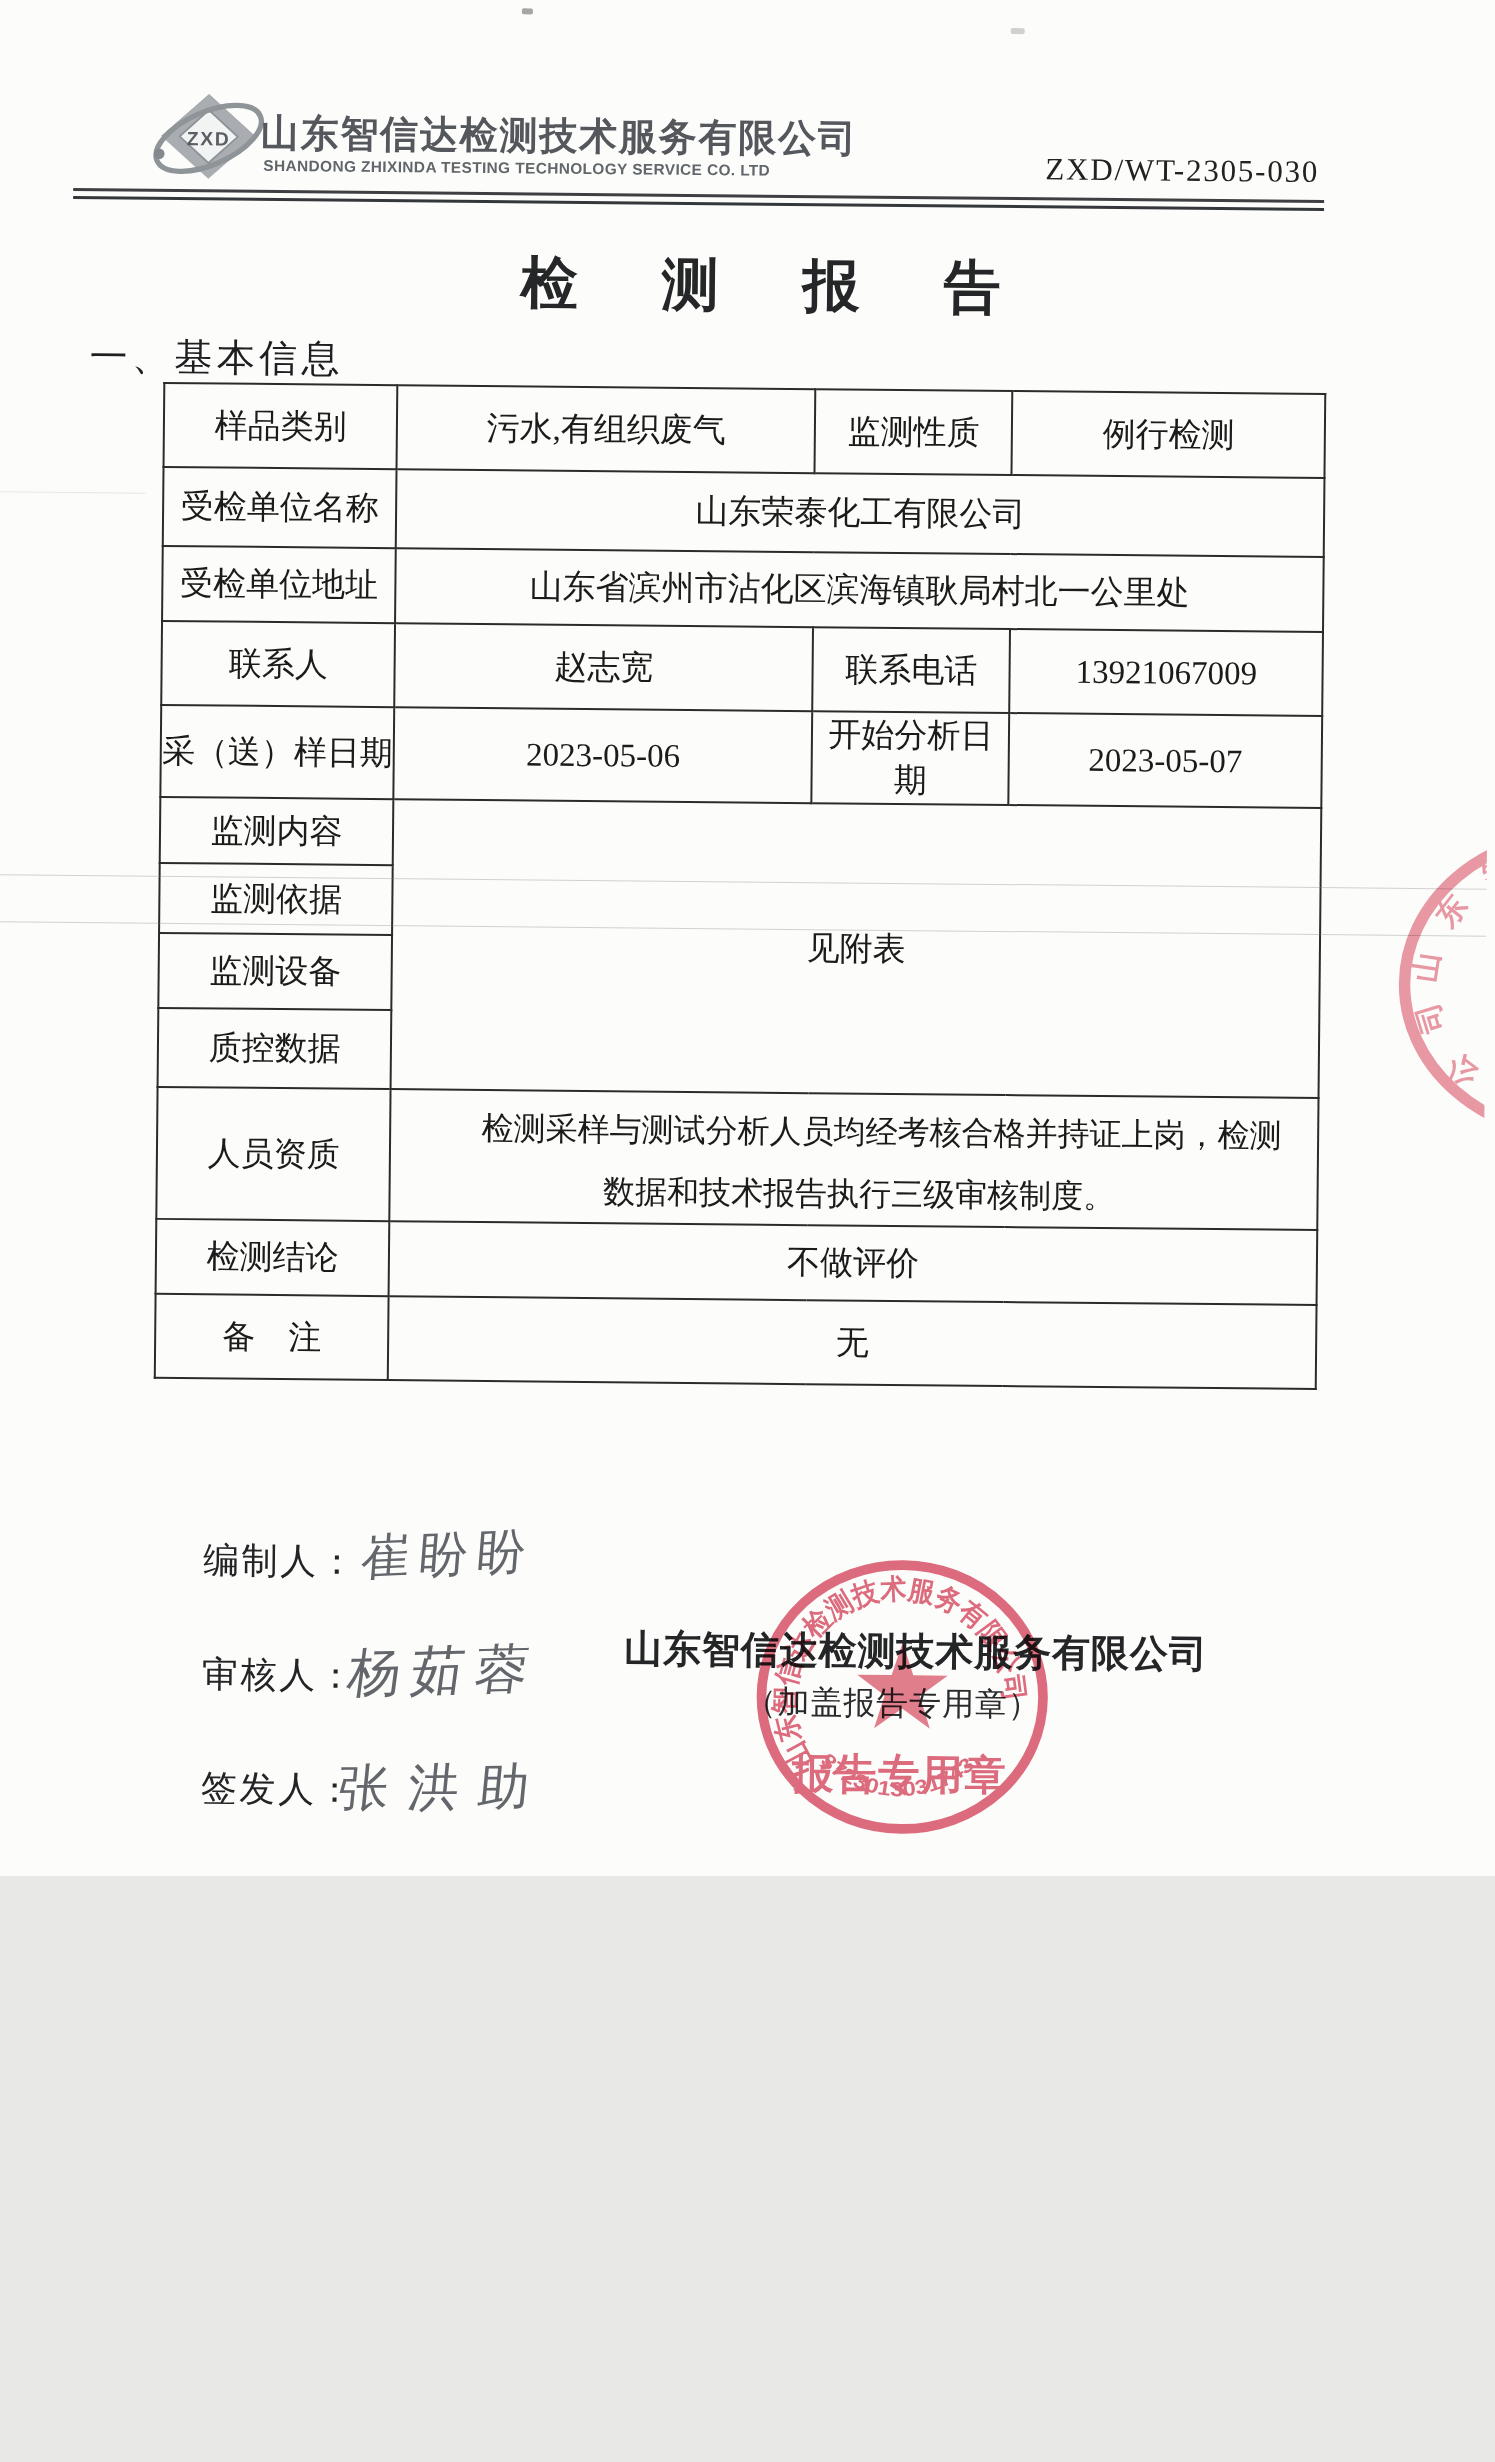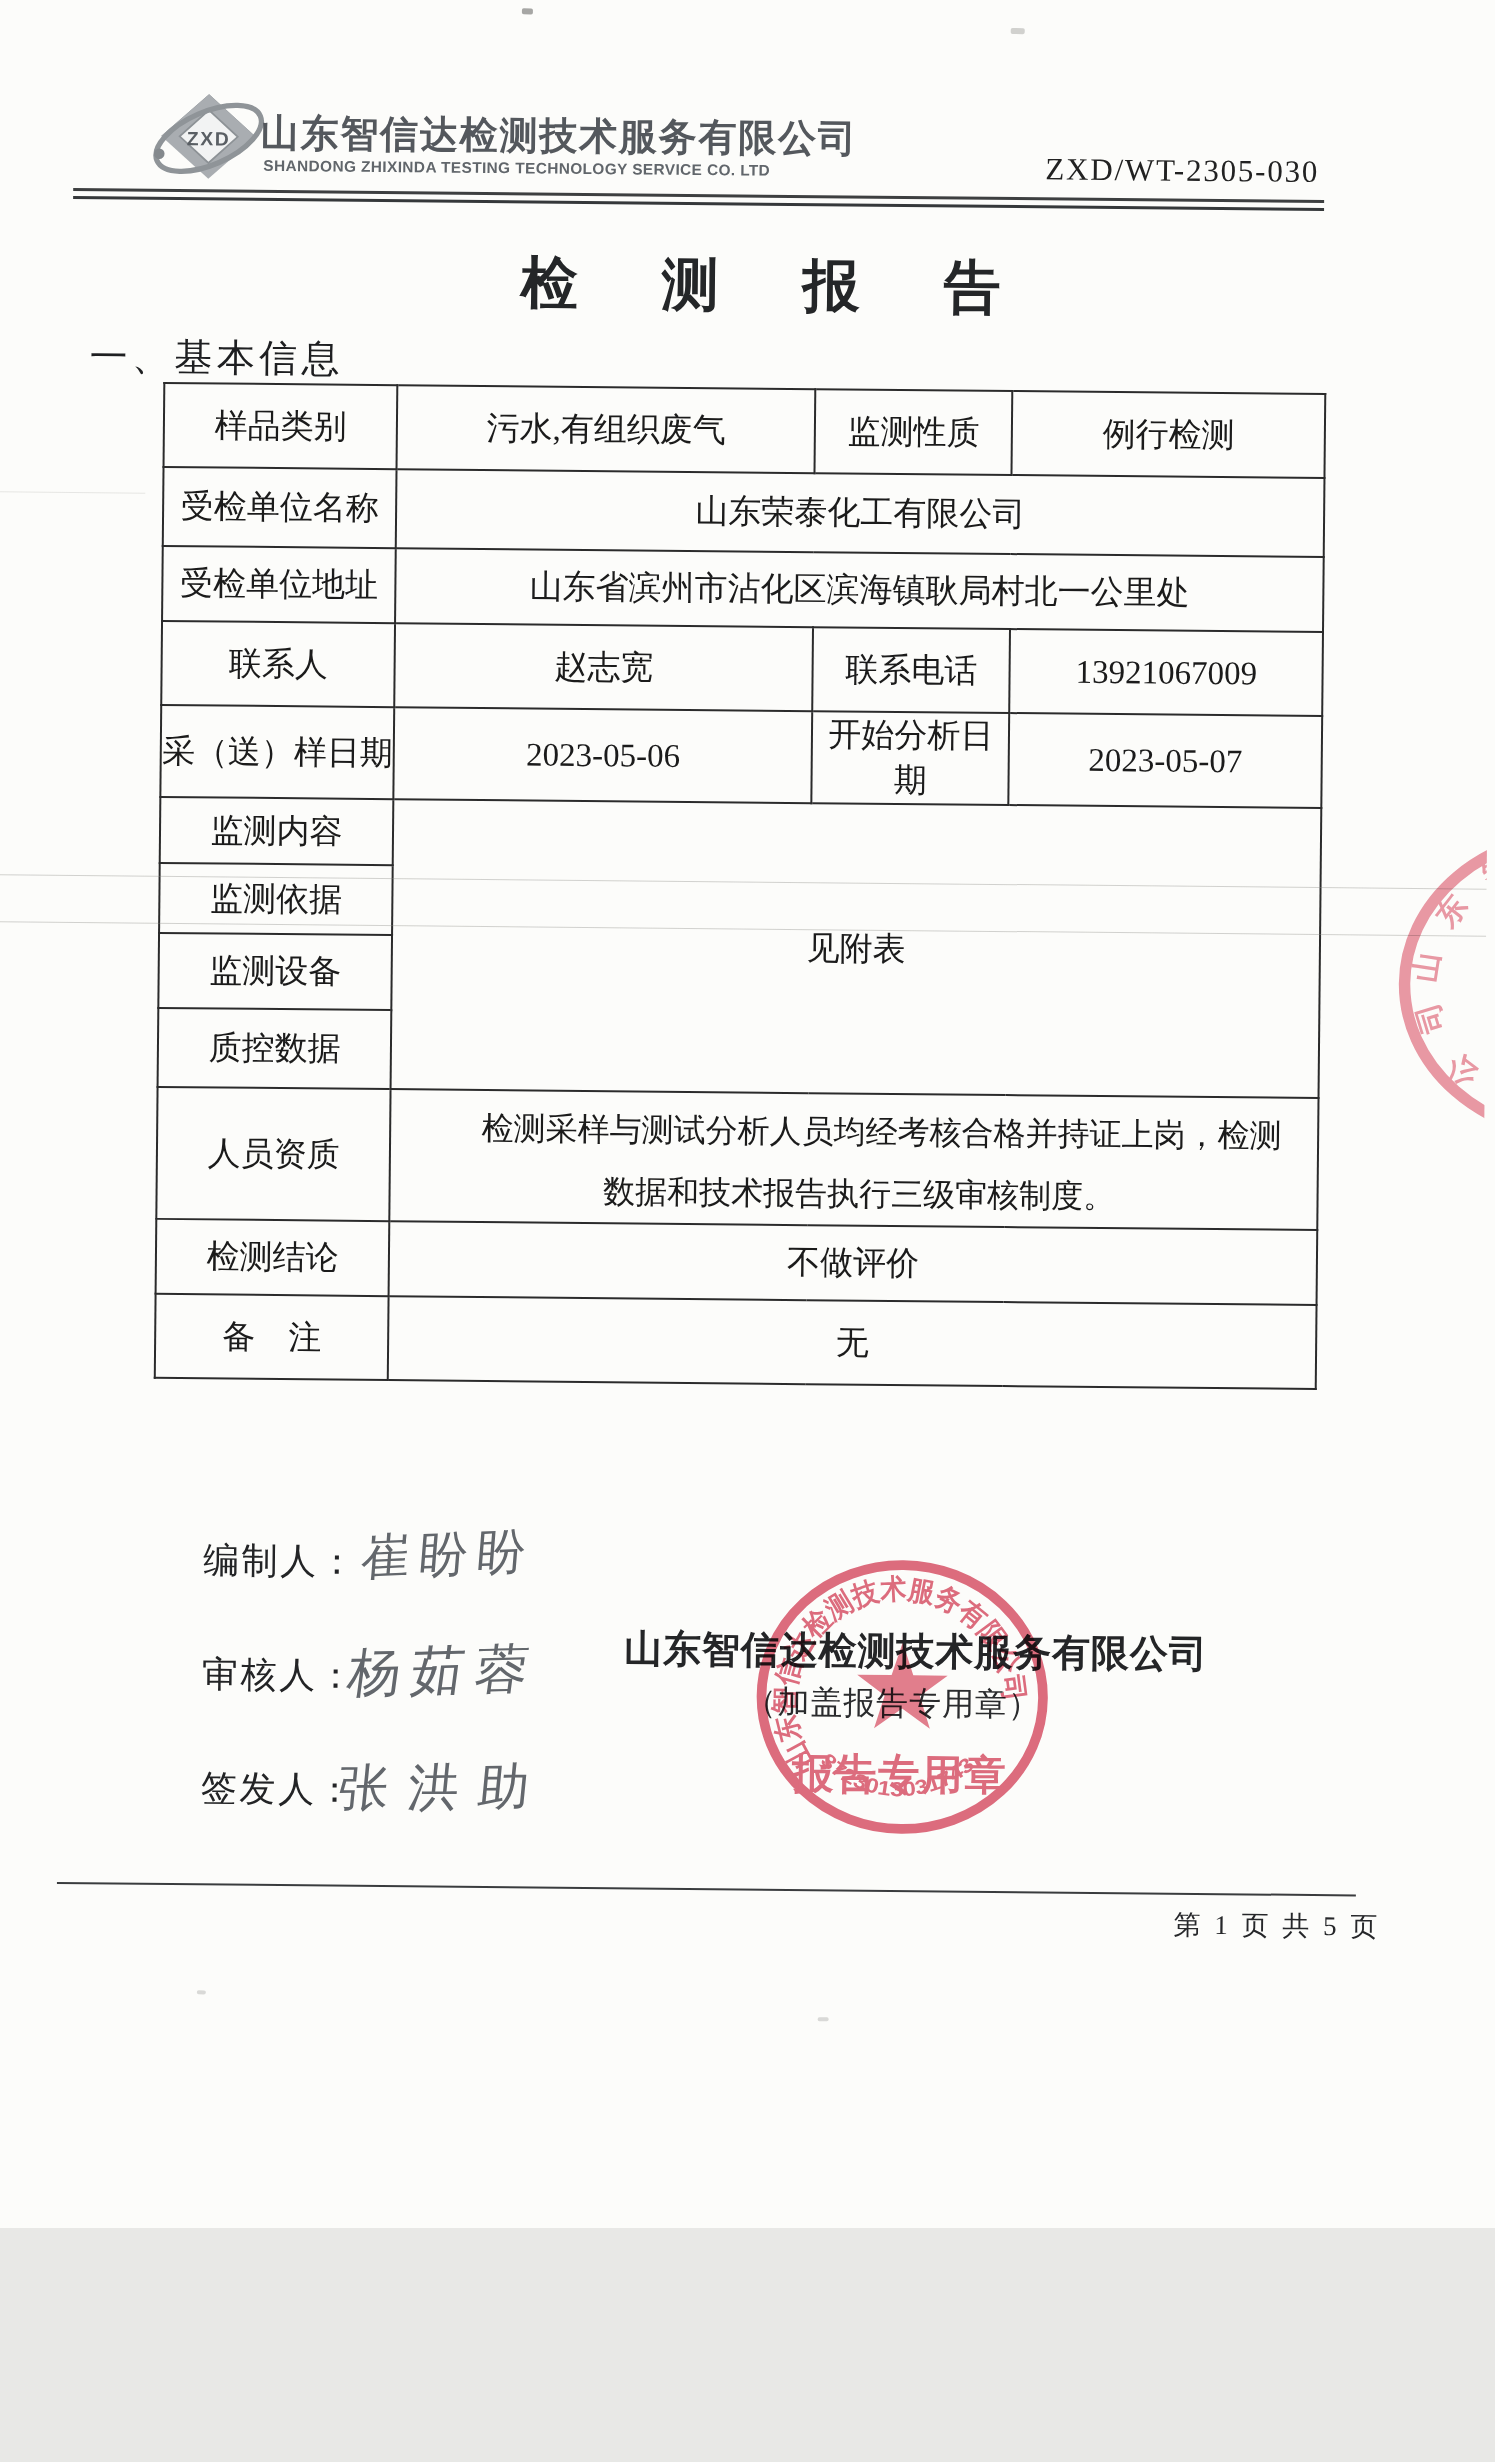--- a/index.html
+++ b/index.html
@@ -1,17 +1,17 @@
 <!DOCTYPE html>
 <html style="font-size:14px"><head>
 <meta charset="utf-8">
 <style>
   html,body { margin:0; padding:0; background:#e8e8e6; }
   .page {
-    position:relative; width:1495px; height:2228px; margin:0 auto;
+    position:relative; width:1495px; height:1876px; margin:0 auto;
     background:#fcfcfa; overflow:hidden;
     font-family:"Liberation Serif","DejaVu Serif",serif; color:#1c1c1c;
   }
   .tilt { position:absolute; inset:0; transform:rotate(0.55deg); transform-origin:70px 0; }
 
   
   .logo-svg { position:absolute; left:150px; top:86px; }
   .company-cn {
     position:absolute; left:262px; top:106px; font-family:"Liberation Sans","DejaVu Sans",sans-serif;
     font-size:38px; font-weight:bold; color:#54585d; letter-spacing:1.8px; white-space:nowrap;

